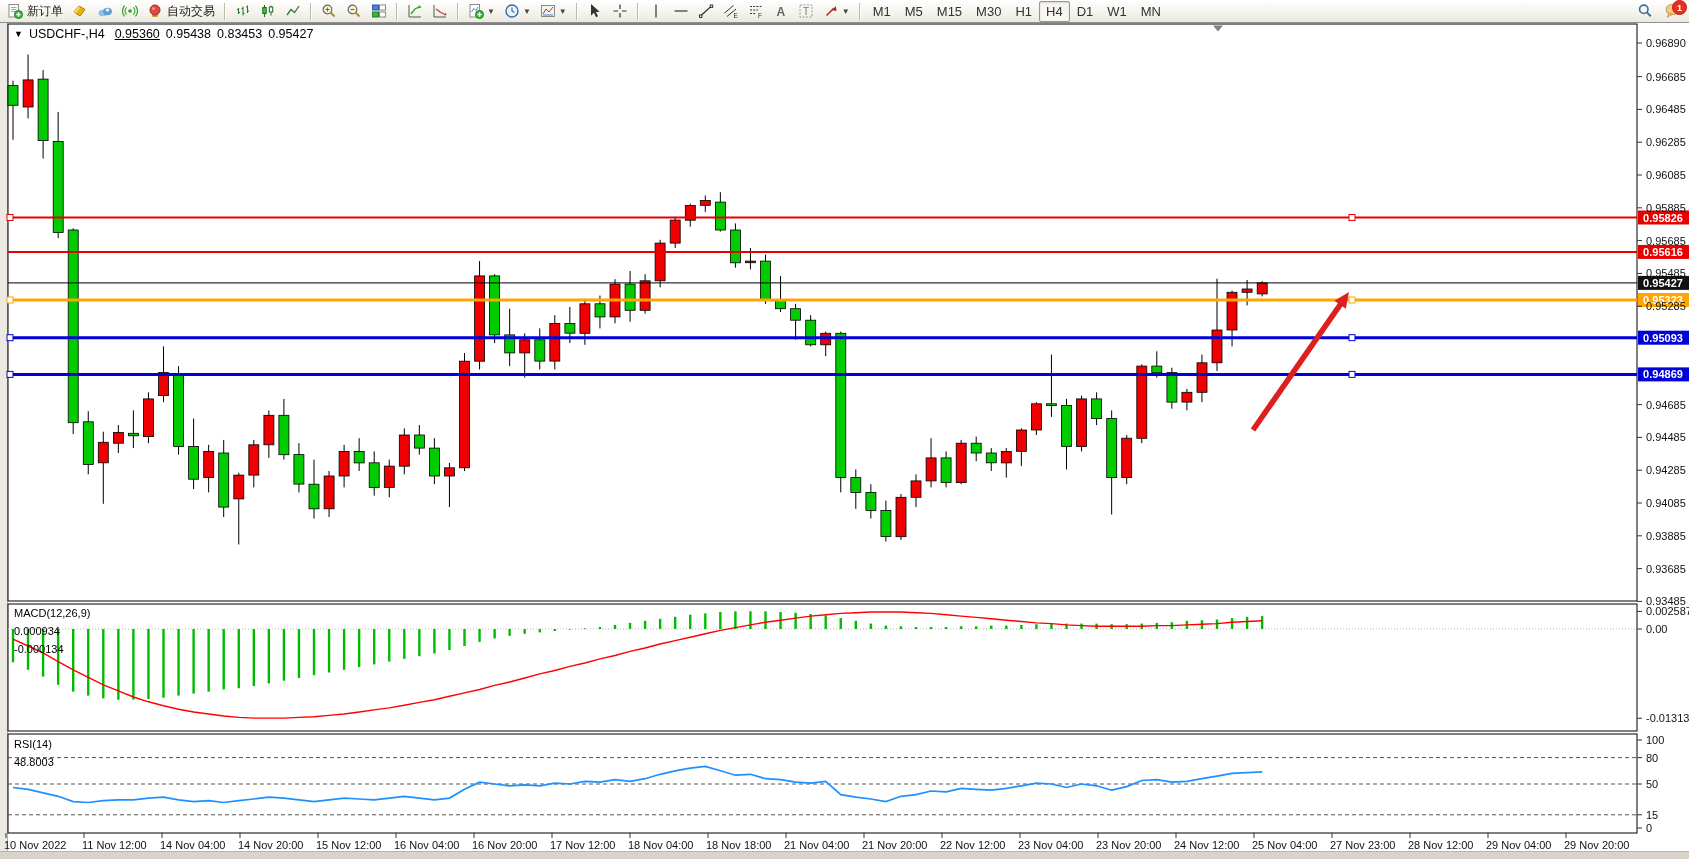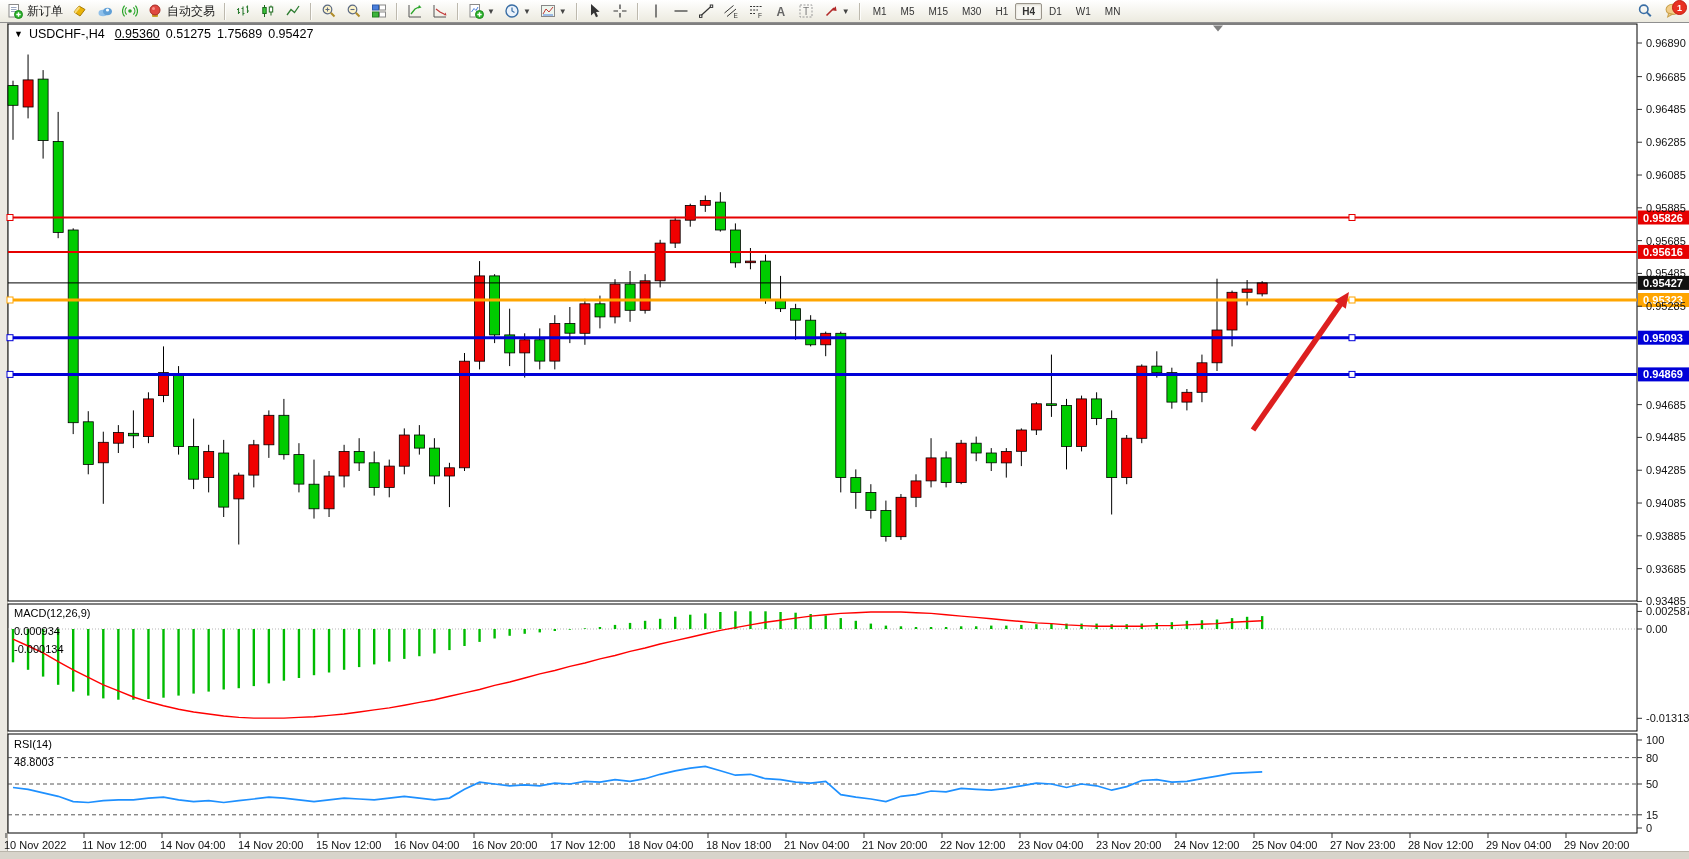--- a/index.html
+++ b/index.html
@@ -7,22 +7,22 @@
          font-family:"Liberation Sans","DejaVu Sans",sans-serif;-webkit-user-select:none;user-select:none;}
   
   .toolbar{position:absolute;top:0;left:0;width:1689px;height:23px;box-sizing:border-box;
            display:flex;align-items:center;gap:1px;padding:0 4px 0 3px;
            background:linear-gradient(#ffffff,#eceadf);border-bottom:1px solid #8f8f8f;z-index:5;}
   .tbtn{display:flex;align-items:center;gap:4px;padding:1px 3px;border:1px solid transparent;
         border-radius:2px;font-size:12px;color:#1a1a1a;white-space:nowrap;cursor:default;}
   .tbi{width:16px;height:16px;display:block;}
   .caret{font-size:8px;color:#444;margin-left:-1px;}
   .sep{width:0;height:17px;border-left:1px solid #bdb9ae;border-right:1px solid #fdfdfb;margin:0 4px;}
-  .tf{font-size:10px;color:#333;padding:2px 6px;border:1px solid transparent;border-radius:2px;}
-  .tf.active{background:#f7f6f1;border:1px solid #9a958b;box-shadow:inset 0 1px 2px #d8d5cc;font-weight:bold;}
+  .tf{font-size:13px;color:#333;padding:2px 6px;border:1px solid transparent;border-radius:2px;}
+  .tf.active{background:#f7f6f1;border:1px solid #9a958b;box-shadow:inset 0 1px 2px #d8d5cc;}
   .tb-right{margin-left:auto;display:flex;align-items:center;gap:6px;}
   .chat-wrap{position:relative;width:22px;height:18px;}
   .badge{position:absolute;top:-2px;right:-2px;width:13px;height:13px;border-radius:50%;
          background:#e83022;color:#fff;font-size:9px;font-weight:bold;display:flex;
          align-items:center;justify-content:center;border:1px solid #c01d12;}
   
   .frame-left{position:absolute;left:0;top:23px;width:7px;height:828px;background:#ece9e2;border-right:1px solid #b9b5ab;}
   .frame-bottom{position:absolute;left:0;top:851px;width:1689px;height:8px;background:#d8d4cb;border-top:1px solid #b9b5ab;}
   .chart-title{position:absolute;left:14px;top:27px;font-size:12.5px;color:#000;display:flex;gap:6px;align-items:center;z-index:3;}
   .chart-title .tri{font-size:9px;color:#000;}
@@ -643,22 +643,22 @@
       <line x1="1566" y1="833" x2="1566" y2="838" stroke="#333"></line>
       <text x="1564" y="849" font-size="11" fill="#111">29 Nov 20:00</text>
       <line x1="1253" y1="430" x2="1344.4314840944112" y2="298.5672416142839" stroke="#dd1f1f" stroke-width="5.5"></line>
       <polygon points="1349.0,292.0,1345.8,308.7,1334.4,300.8" fill="#dd1f1f"></polygon>
     </svg>
 
   <div class="chart-title">
     <span class="tri">▼</span>
     <span>USDCHF-,H4</span>
     <span class="num">0.95360</span>
-    <span>0.51275</span>
-    <span>1.75689</span>
+    <span>0.95438</span>
+    <span>0.83453</span>
     <span>0.95427</span>
   </div>
 
   <div class="pane-label" style="left:14px;top:607px;">
     <span>MACD(12,26,9)</span>
     <span>0.000934</span>
     <span>-0.000134</span>
   </div>
 
   <div class="pane-label" style="left:14px;top:738px;">

